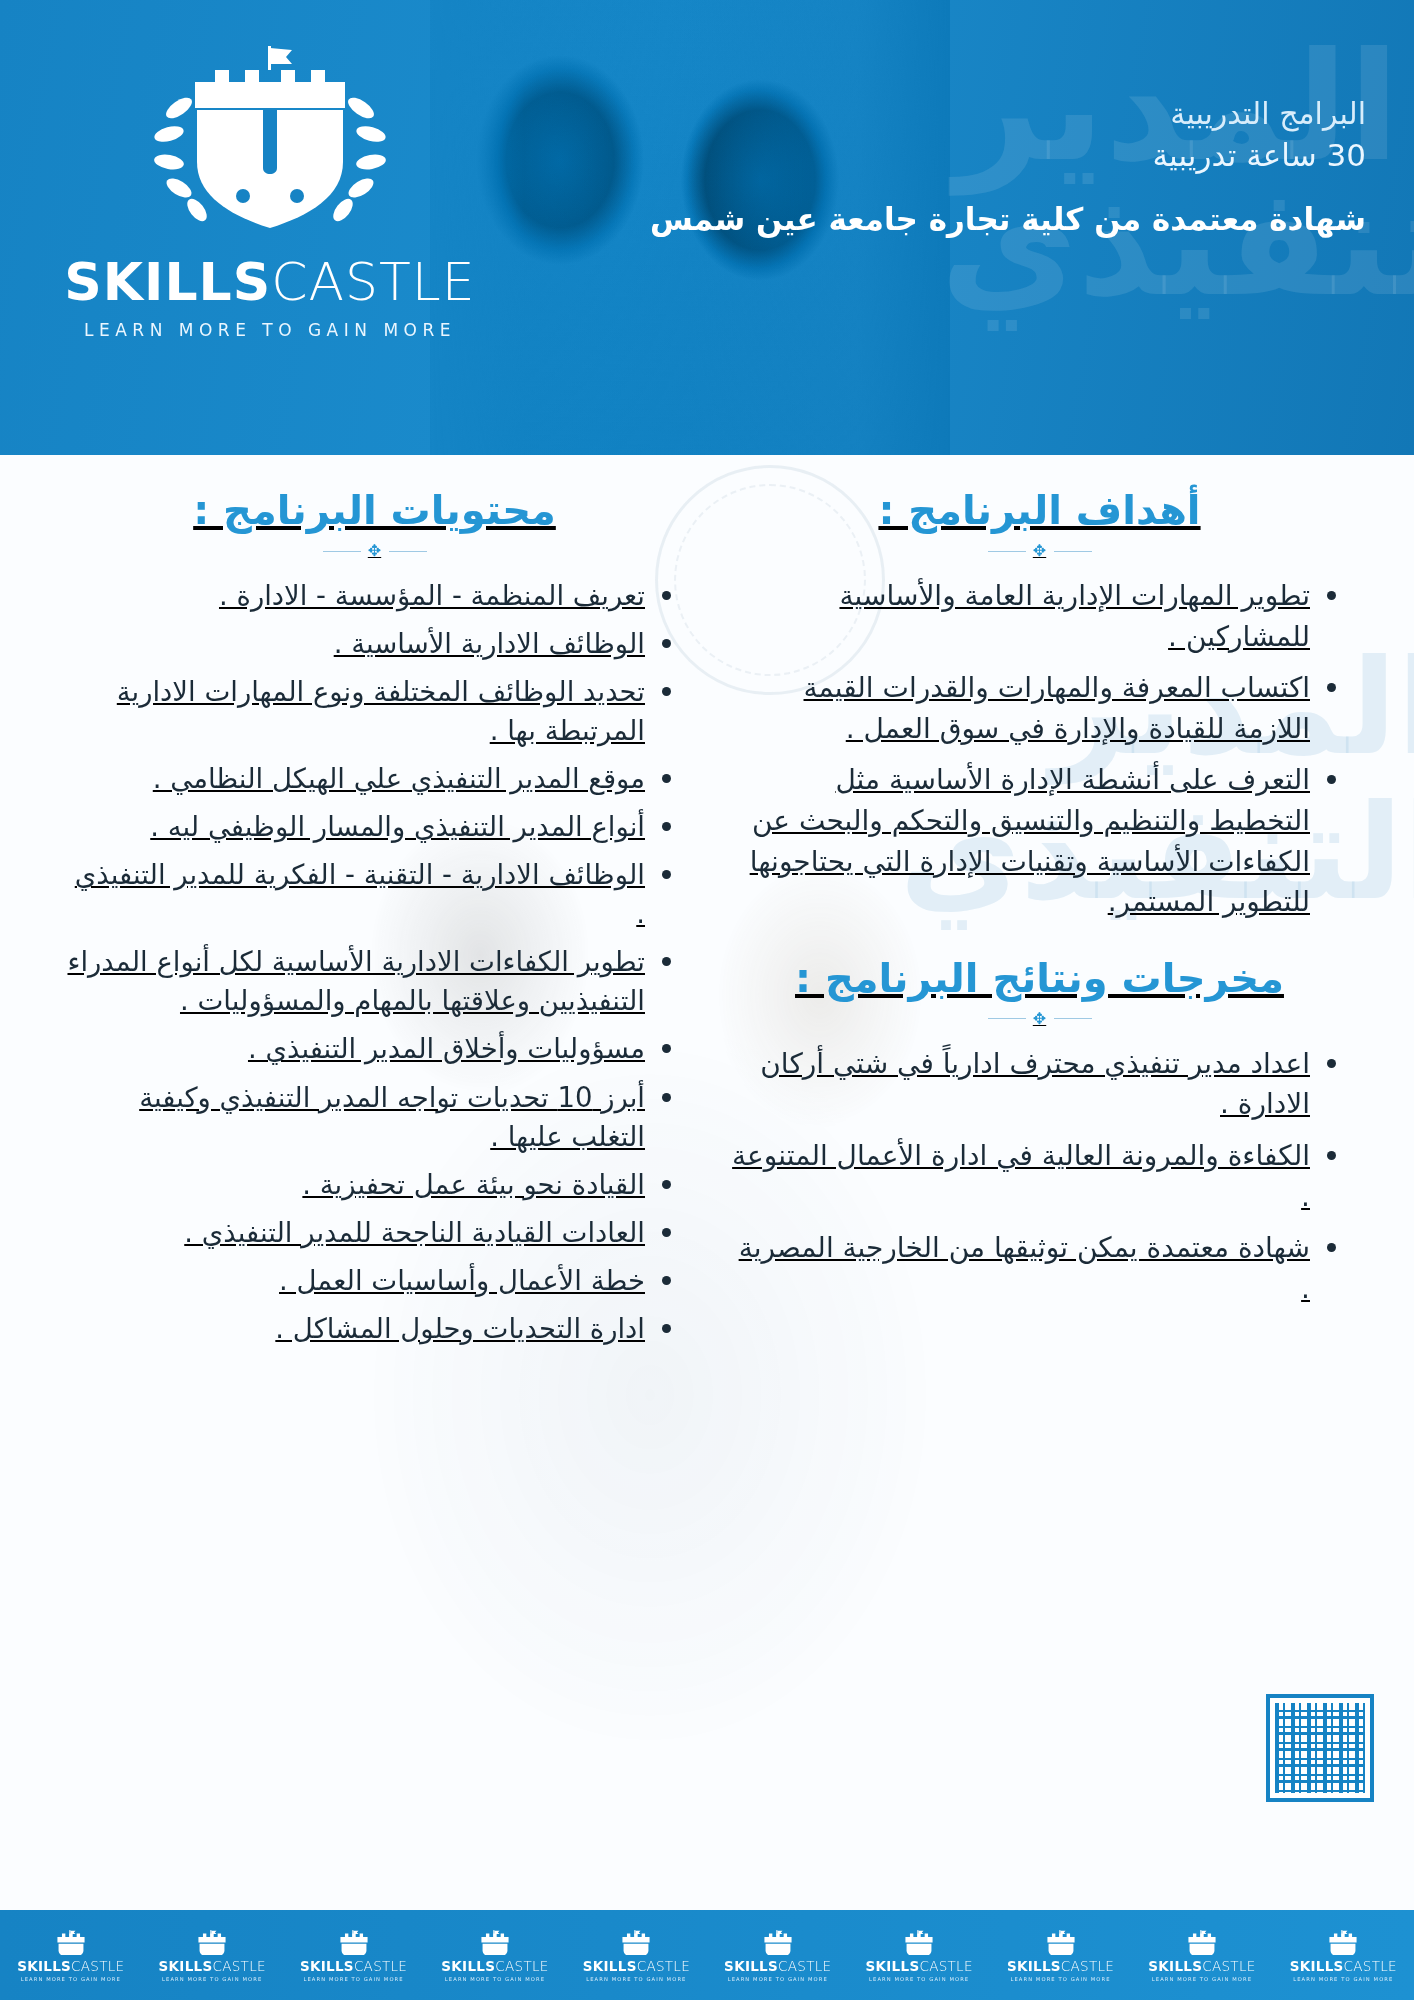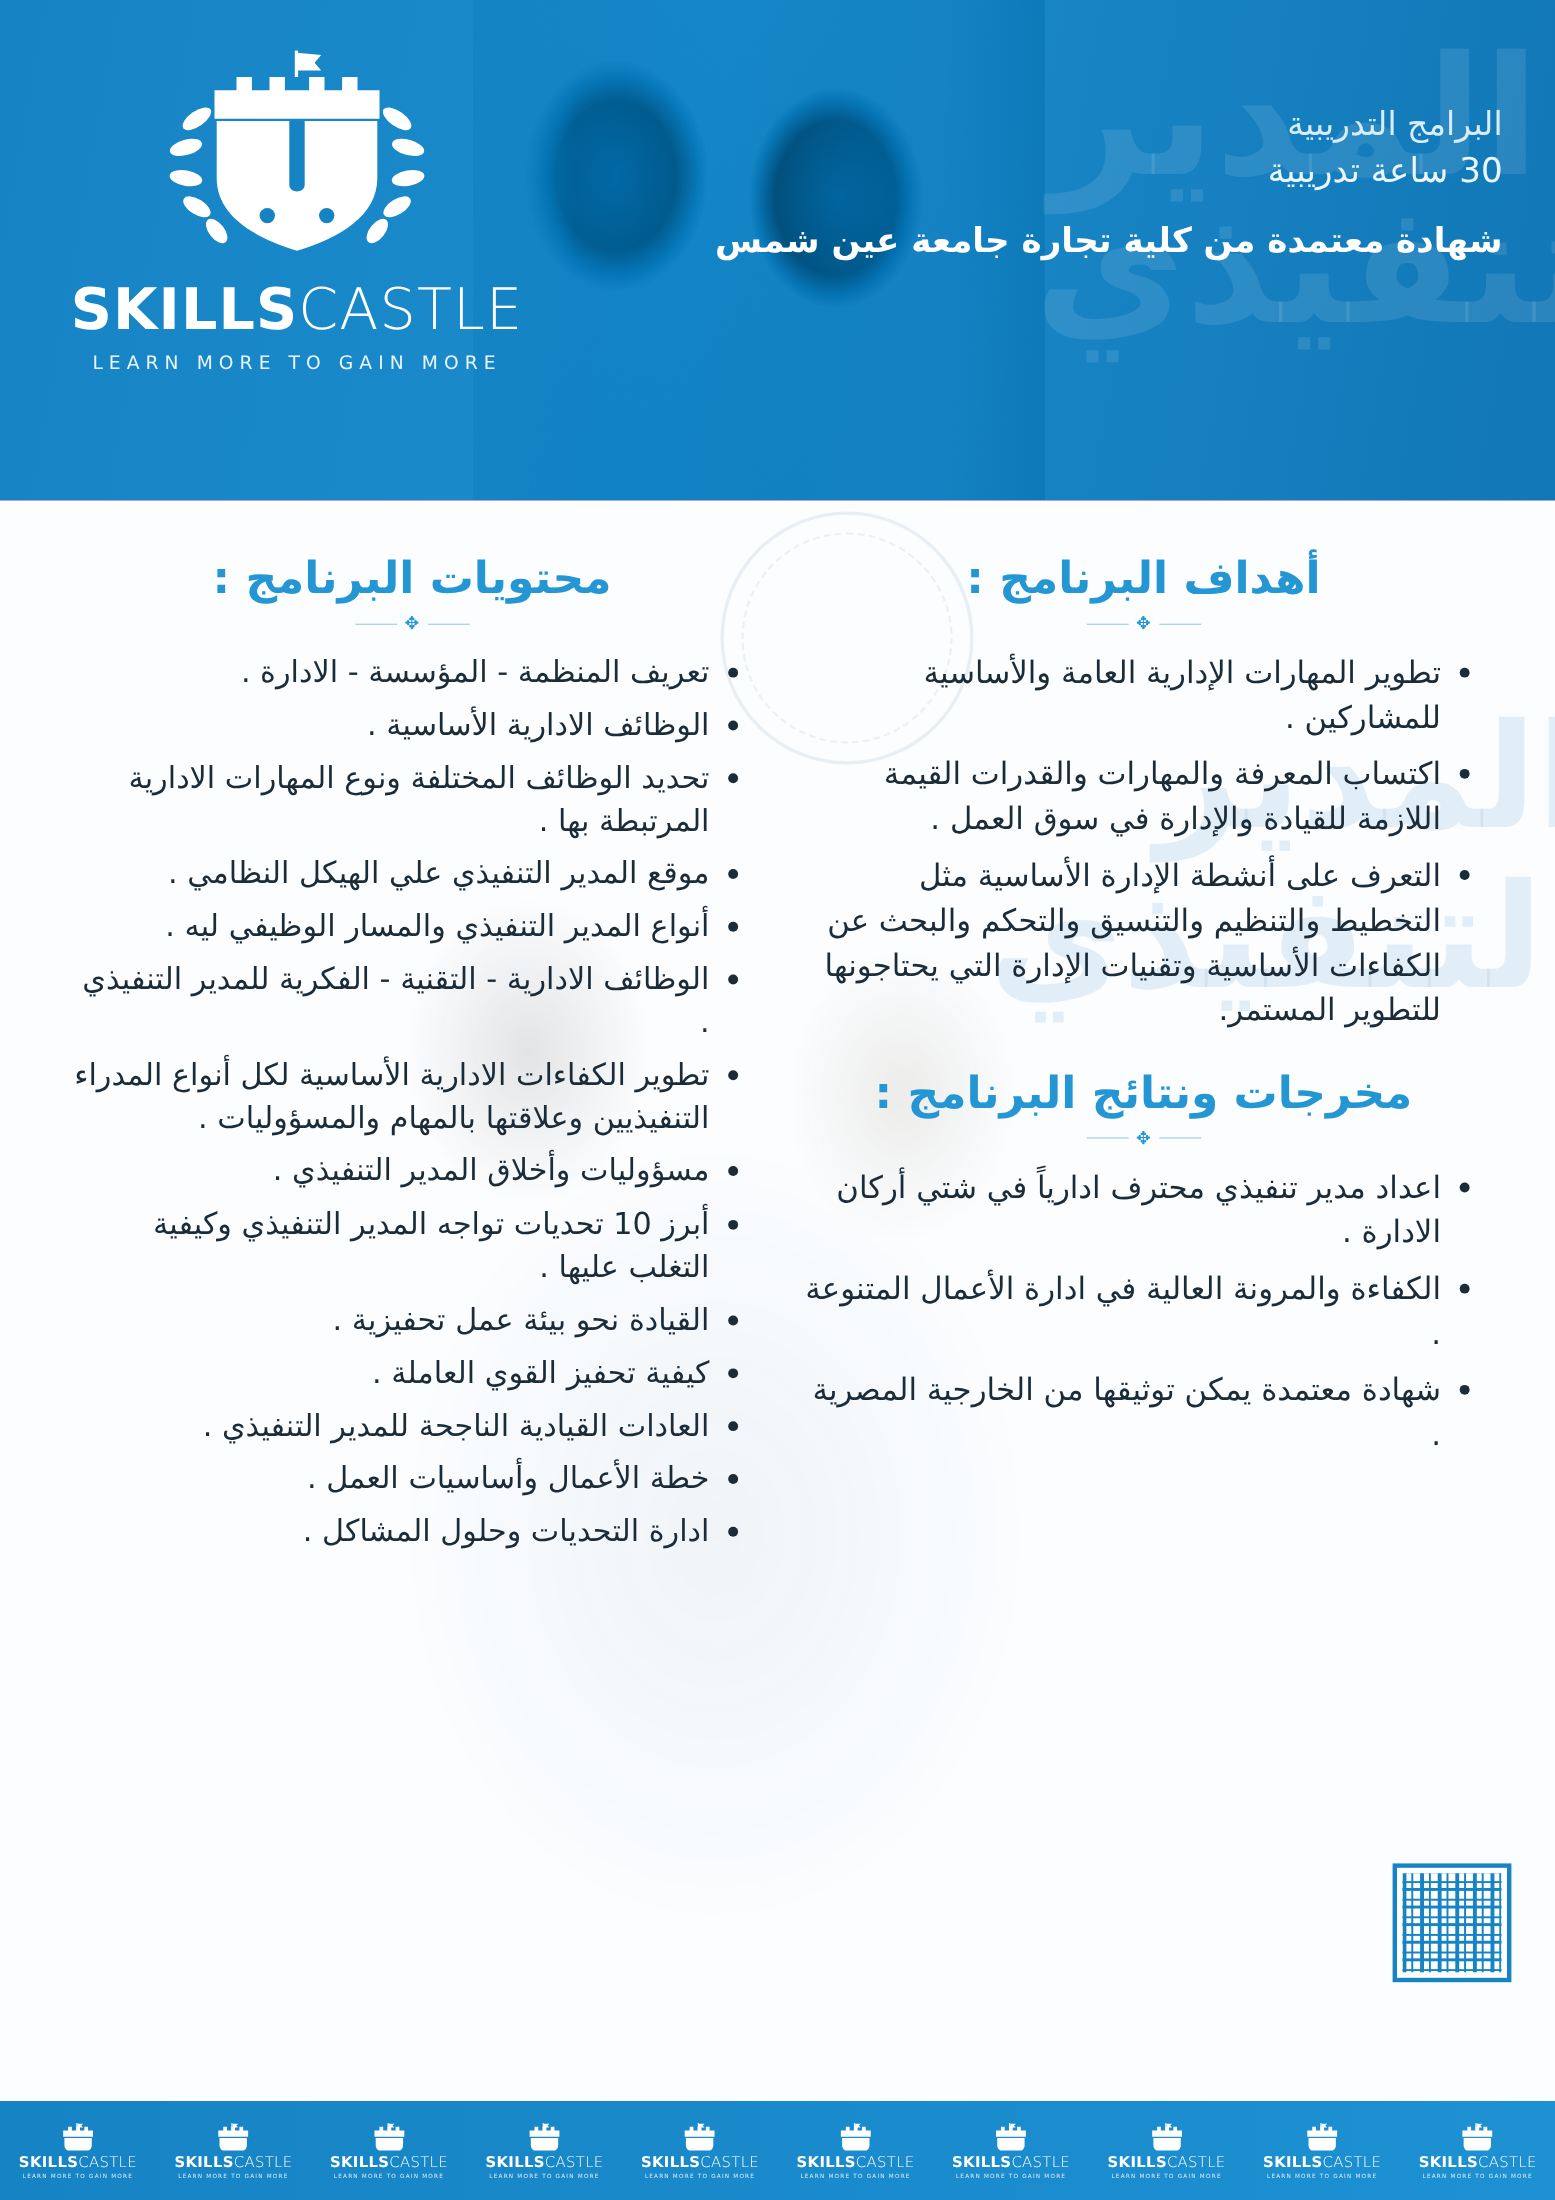--- a/index.html
+++ b/index.html
@@ -151,21 +151,21 @@
   .wmb-1 { right: -28px; top: 175px; }
   .wmb-2 { right: -34px; top: 320px; }
 
   .columns {
     position: absolute;
     inset: 0;
     display: flex;
     flex-direction: row;
     padding: 0 42px;
   }
-  .col { width: 50%; padding: 16px 22px; }
+  .col { width: 50%; padding: 0 22px; text-decoration: underline; }
   .col-left { order: 1; }   
   h2.sec-title {
     text-align: center;
     color: #2596d4;
     font-size: 40px;
     font-weight: 700;
     margin-top: 32px;
     letter-spacing: 0.5px;
   }
   .divider {
@@ -332,21 +332,20 @@
           <li>تعريف المنظمة - المؤسسة - الادارة .</li>
           <li>الوظائف الادارية الأساسية .</li>
           <li>تحديد الوظائف المختلفة ونوع المهارات الادارية المرتبطة بها .</li>
           <li>موقع المدير التنفيذي علي الهيكل النظامي .</li>
           <li>أنواع المدير التنفيذي والمسار الوظيفي ليه .</li>
           <li>الوظائف الادارية - التقنية - الفكرية للمدير التنفيذي .</li>
           <li>تطوير الكفاءات الادارية الأساسية لكل أنواع المدراء التنفيذيين وعلاقتها بالمهام والمسؤوليات .</li>
           <li>مسؤوليات وأخلاق المدير التنفيذي .</li>
           <li>أبرز 10 تحديات تواجه المدير التنفيذي وكيفية التغلب عليها .</li>
           <li>القيادة نحو بيئة عمل تحفيزية .</li>
-          <li>كيفية تحفيز القوي العاملة .</li>
           <li>العادات القيادية الناجحة للمدير التنفيذي .</li>
           <li>خطة الأعمال وأساسيات العمل .</li>
           <li>ادارة التحديات وحلول المشاكل .</li>
         </ul>
       </div>
 
     </div>
 
     <div class="qr">
       <div class="qr-inner"></div>

